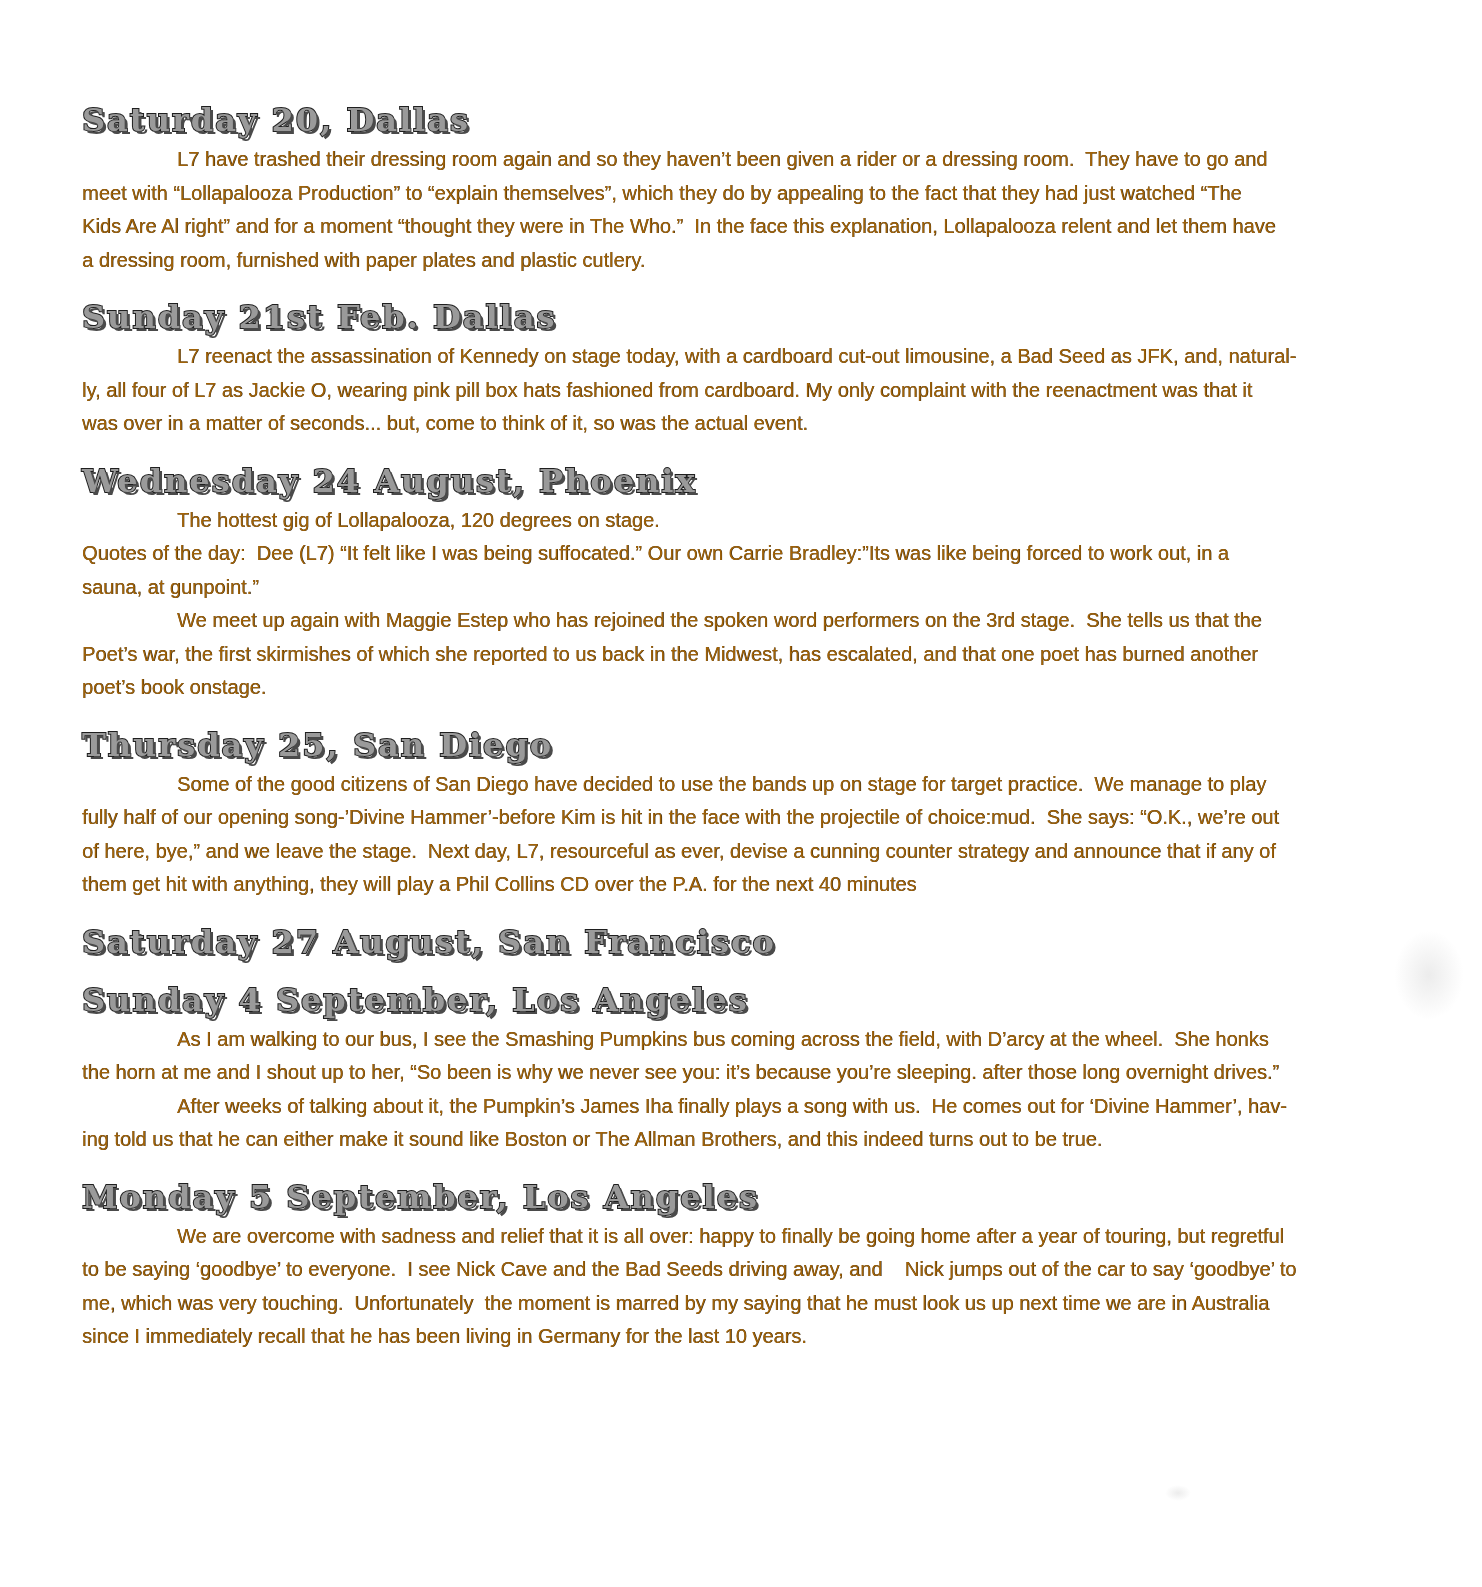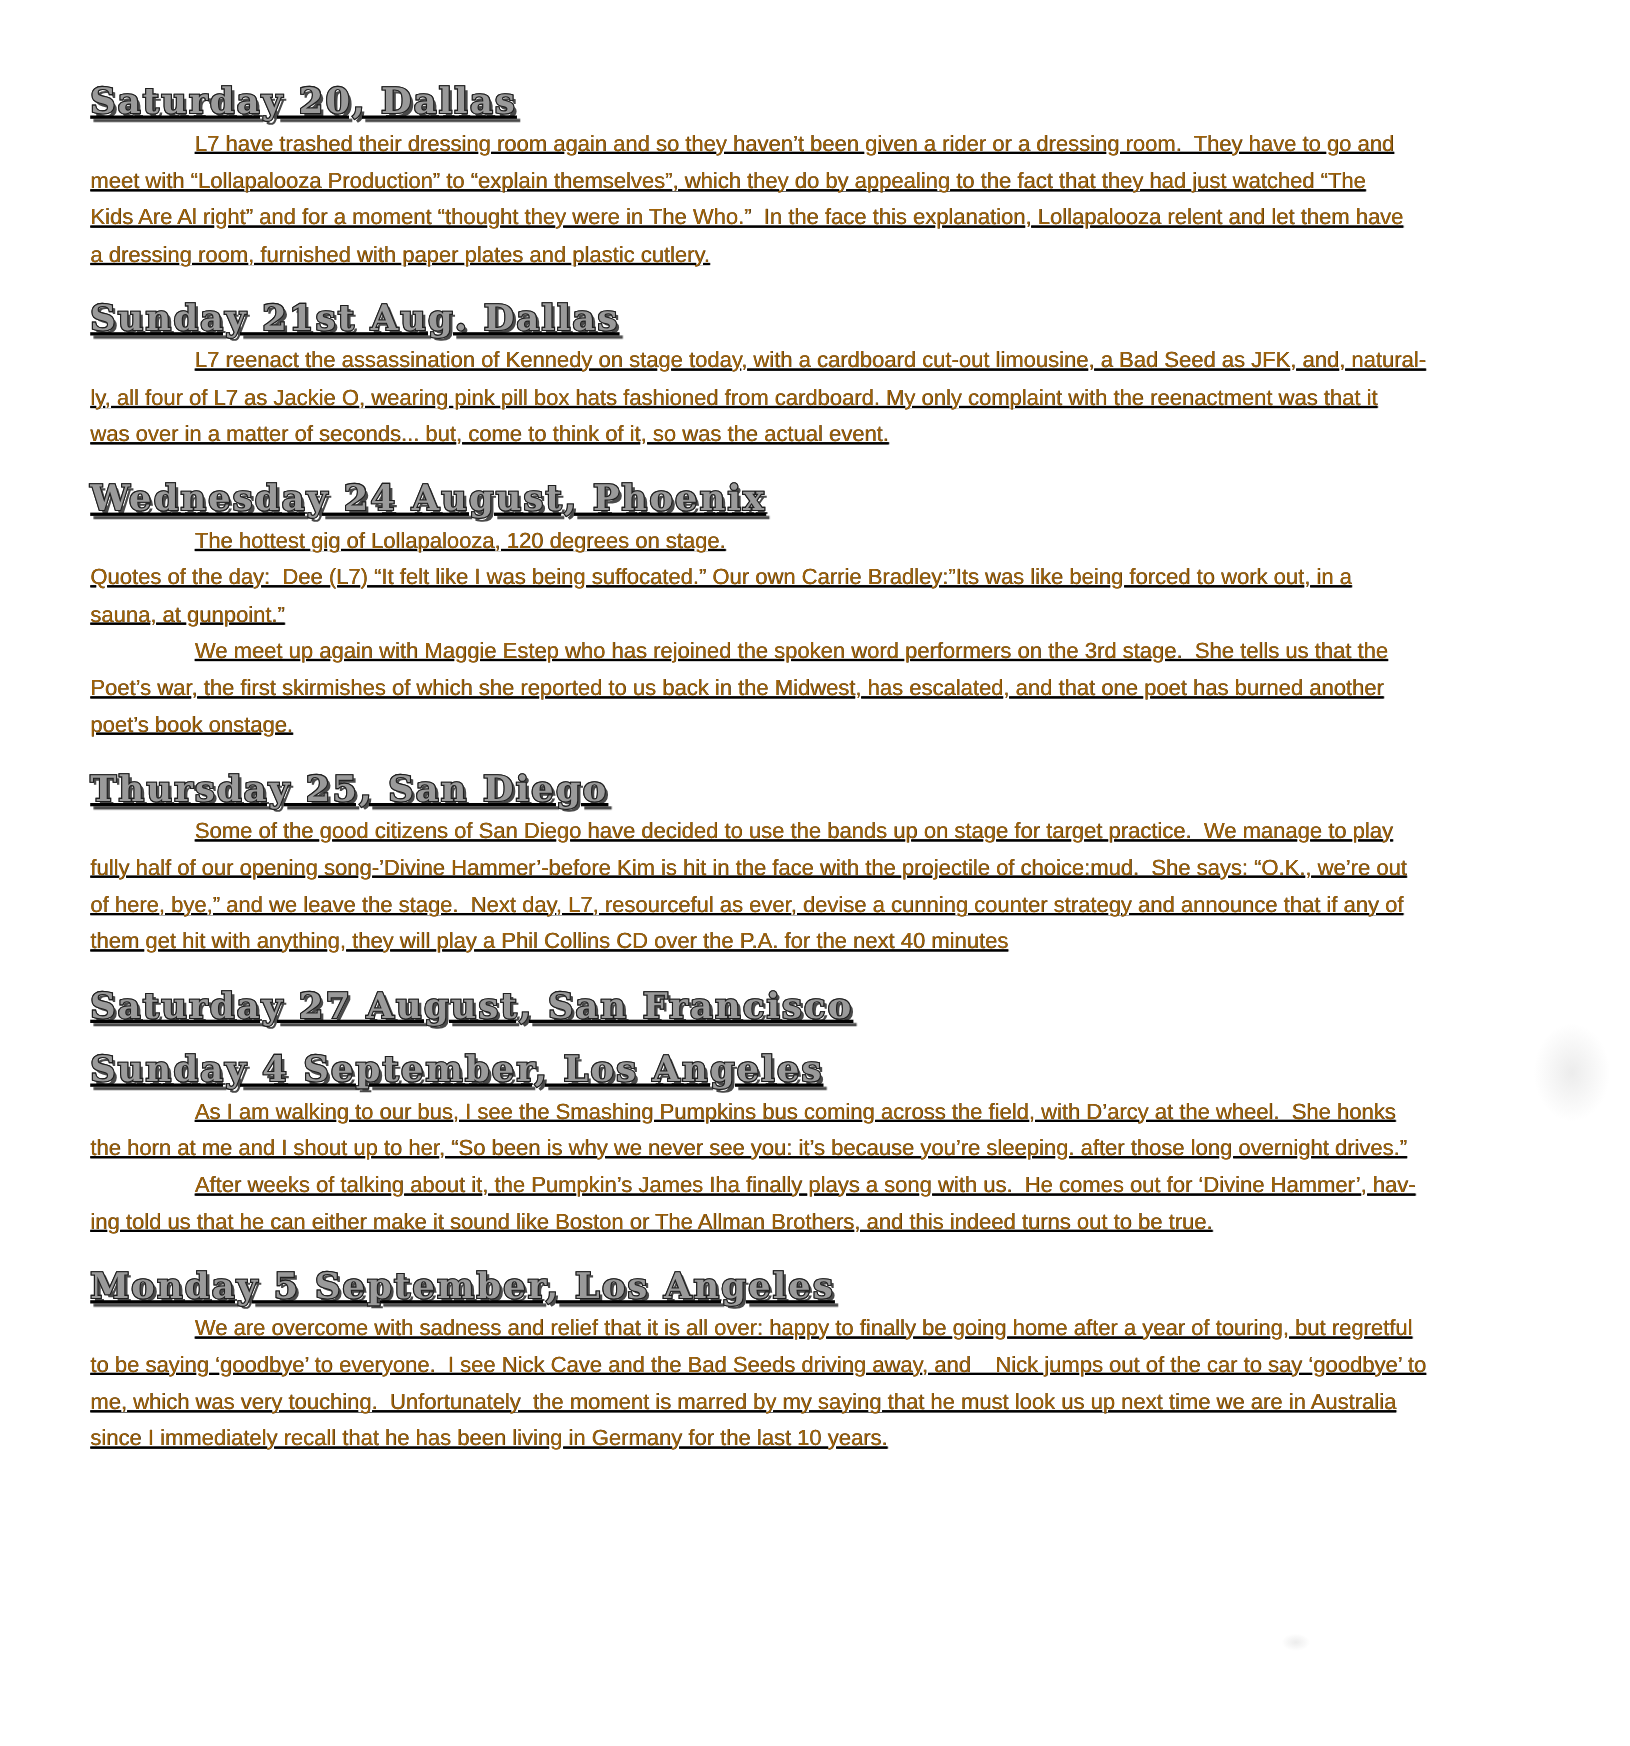--- a/index.html
+++ b/index.html
@@ -7,22 +7,21 @@
     padding: 0;
     background: #ffffff;
   }
   .page {
     position: relative;
     width: 1482px;
     height: 1587px;
     background: #ffffff;
     overflow: hidden;
     box-sizing: border-box;
-    padding: 74px 70px 0 82px;
-    text-decoration: underline;
+    padding: 102px 70px 0 82px;
   }
   .entry {
     margin: 0 0 22px 0;
   }
   .entry-heading {
     margin: 0 0 5px 0;
     font-family: "DejaVu Serif", serif;
     font-weight: bold;
     font-size: 32px;
     line-height: 36px;
@@ -72,21 +71,21 @@
 
   <section class="entry">
     <h2 class="entry-heading">Saturday 20, Dallas</h2>
     <p class="entry-paragraph indent">L7 have trashed their dressing room again and so they haven’t been given a rider or a dressing room.  They have to go and
 meet with “Lollapalooza Production” to “explain themselves”, which they do by appealing to the fact that they had just watched “The
 Kids Are Al right” and for a moment “thought they were in The Who.”  In the face this explanation, Lollapalooza relent and let them have
 a dressing room, furnished with paper plates and plastic cutlery.</p>
   </section>
 
   <section class="entry">
-    <h2 class="entry-heading">Sunday 21st Aug. Dallas</h2>
+    <h2 class="entry-heading">Sunday 21st Feb. Dallas</h2>
     <p class="entry-paragraph indent">L7 reenact the assassination of Kennedy on stage today, with a cardboard cut-out limousine, a Bad Seed as JFK, and, natural-
 ly, all four of L7 as Jackie O, wearing pink pill box hats fashioned from cardboard. My only complaint with the reenactment was that it
 was over in a matter of seconds... but, come to think of it, so was the actual event.</p>
   </section>
 
   <section class="entry">
     <h2 class="entry-heading">Wednesday 24 August, Phoenix</h2>
     <p class="entry-paragraph indent">The hottest gig of Lollapalooza, 120 degrees on stage.</p>
     <p class="entry-paragraph">Quotes of the day:  Dee (L7) “It felt like I was being suffocated.” Our own Carrie Bradley:”Its was like being forced to work out, in a
 sauna, at gunpoint.”</p>

